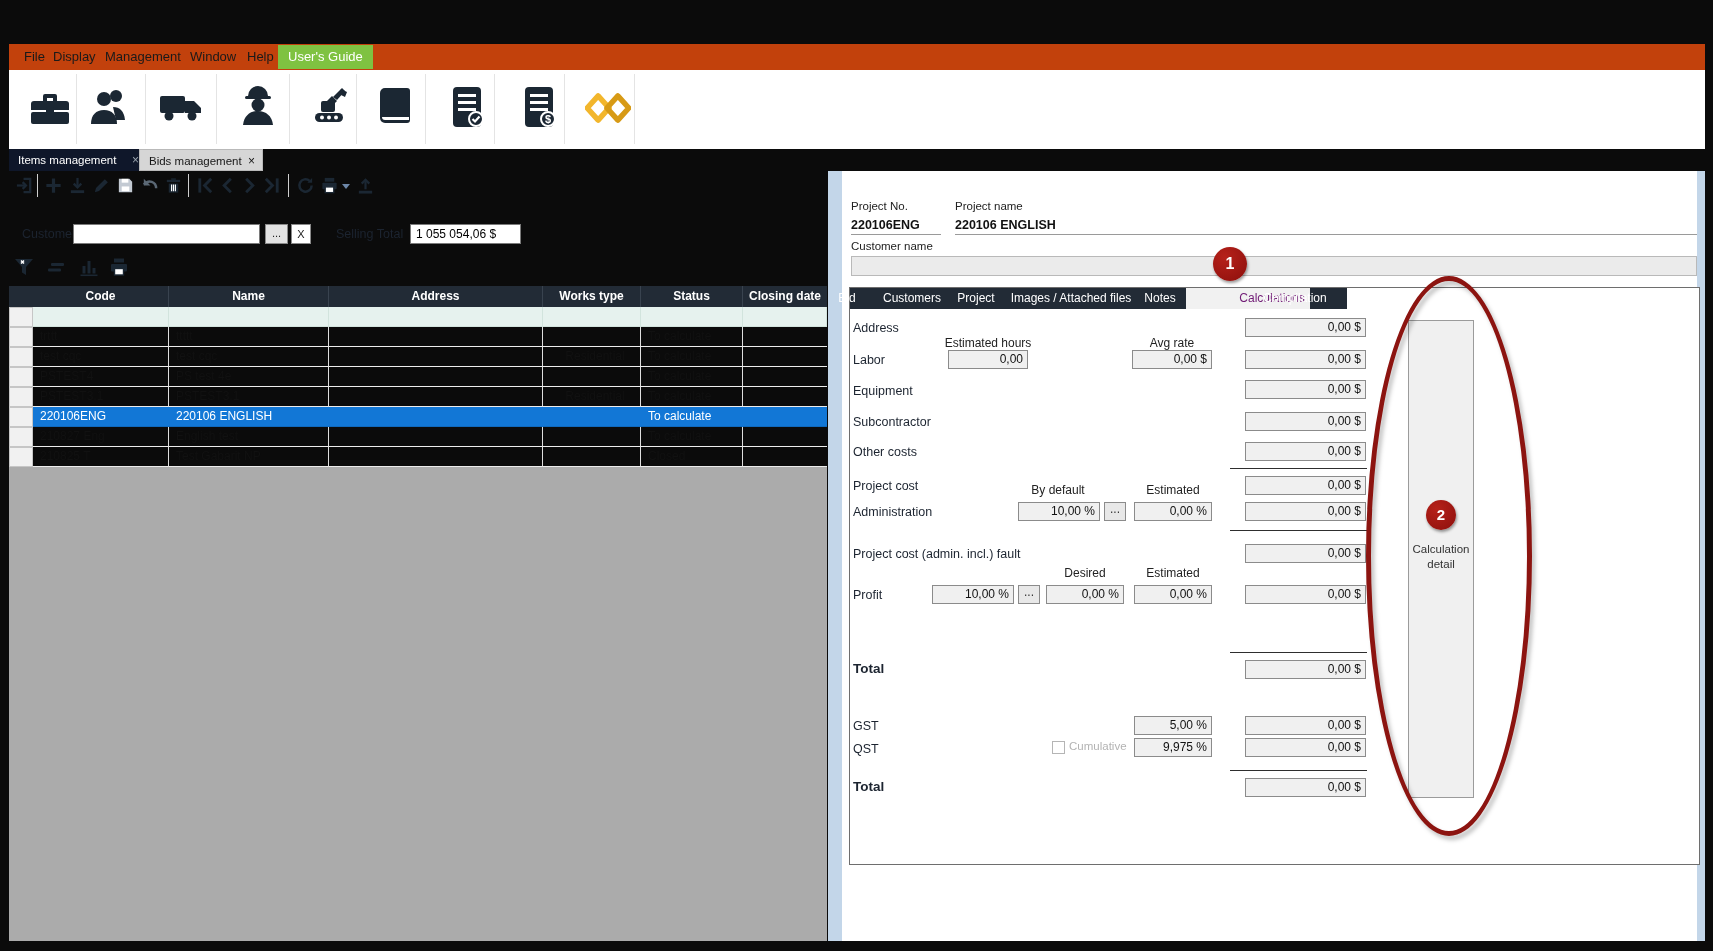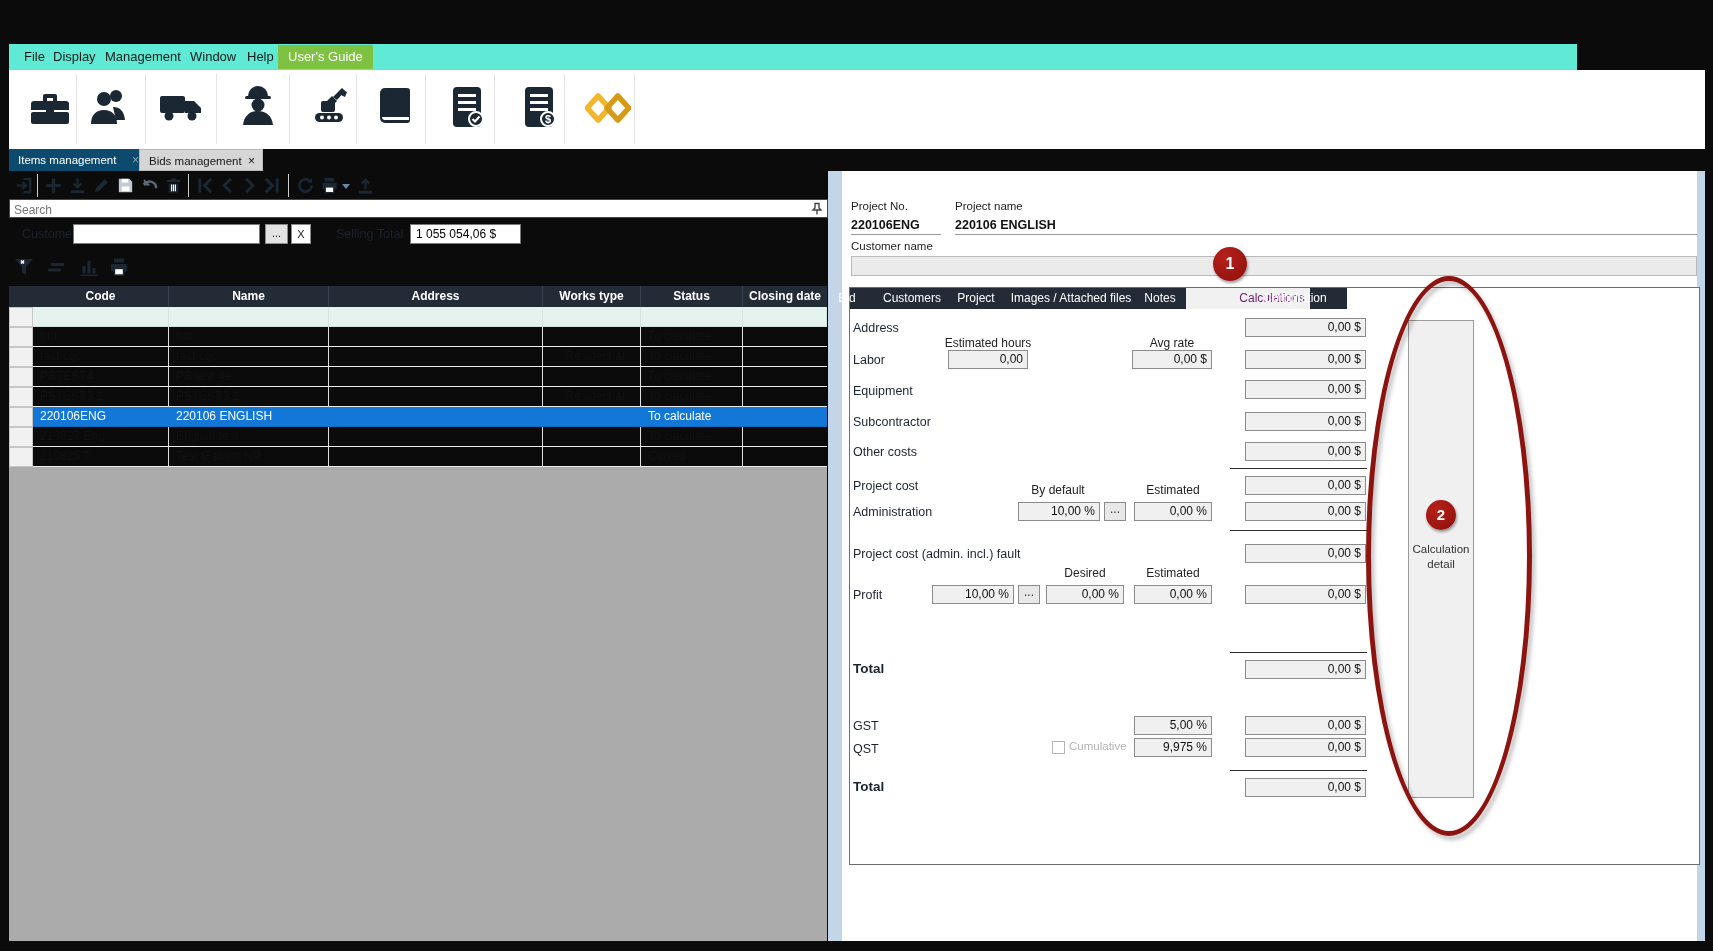--- a/index.html
+++ b/index.html
@@ -3,29 +3,29 @@
 <meta charset="utf-8">
 <style>
   html,body{margin:0;padding:0;background:#6b6b6b;}
   .window{position:relative;width:1713px;height:951px;background:#0b0b0b;font-family:"Liberation Sans",sans-serif;overflow:hidden;}
   .abs{position:absolute;}
   
   .topbar{left:9px;top:9px;width:1696px;height:35px;background:#222b36;}
   .brand-title{left:61px;top:5px;color:#fff;font-size:25px;font-weight:bold;letter-spacing:.5px;}
   .mainmenu{left:1185px;top:11px;color:#e8ebee;font-size:13px;}
   
-  .menubar{left:9px;top:44px;width:1568px;height:26px;background:#5eead4;}
+  .menubar{left:9px;top:44px;width:1696px;height:26px;background:#c2410c;}
   .mi{position:absolute;top:5px;font-size:13px;color:#1a1a1a;cursor:default;}
   .guide{left:269px;top:1px;height:24px;line-height:24px;padding:0 10px;background:#7fc241;color:#fff;font-size:13px;}
   
   .toolbar{left:9px;top:70px;width:1696px;height:79px;background:#fff;}
   .tsep{position:absolute;top:4px;width:1px;height:70px;background:#e4e4e4;}
   .bigico{position:absolute;top:13px;width:48px;height:48px;color:#1b2733;}
   
-  .dtab1{left:9px;top:149px;width:128px;height:22px;background:#0c4a6e;color:#fff;}
+  .dtab1{left:9px;top:149px;width:128px;height:22px;background:#0f172a;color:#fff;}
   .dtab2{left:139px;top:149px;width:124px;height:22px;background:#d6d6d6;color:#161616;border:1px solid #b9b9b9;box-sizing:border-box;}
   .doctab{font-size:11.5px;line-height:22px;padding-left:9px;}
   .doctab .x{position:absolute;right:7px;top:0;font-size:12px;}
   .dtab1 .x{color:#9aa4ae;}
   
   .sico{position:absolute;top:176px;width:19px;height:19px;color:#1b2733;}
   .ssep{position:absolute;top:174px;width:1px;height:23px;background:#cfcfcf;}
   
   .searchbox{left:9px;top:199px;width:819px;height:19px;border:1px solid #474747;box-sizing:border-box;background:#fff;}
   .searchbox input{border:0;outline:0;width:780px;height:15px;font-size:12px;font-family:"Liberation Sans",sans-serif;color:#222;padding:1px 0 0 4px;background:transparent;}
@@ -272,29 +272,20 @@
   </span>
   <span class="abs" style="left:342px;top:184px;width:0;height:0;border-left:4px solid transparent;border-right:4px solid transparent;border-top:5px solid #6d87a8;"></span>
   <span class="sico" style="left:356px">
     <svg viewBox="0 0 20 20" stroke="currentColor" fill="none" stroke-width="2.4">
         <path d="M10 14V4"></path>
         <path d="M6 8l4-4 4 4"></path>
         <path d="M3 17h14" stroke-width="3"></path>
       </svg>
   </span>
 
-  <div class="abs searchbox">
-    <input style="color: rgb(51, 51, 51);" placeholder="Search">
-    <span class="abs" style="left:800px;top:2px">
-      <svg width="14" height="14" viewBox="0 0 14 14" stroke="#444" fill="none" stroke-width="1.4">
-          <path d="M5 1.5h4v4.5l2 2H3l2-2z"></path>
-          <path d="M7 8v4.5"></path>
-        </svg>
-    </span>
-  </div>
 
   <span class="abs lbl" style="left:22px;top:227px">Customer</span>
   <input class="abs inp" style="left: 73px; top: 224px; width: 187px; height: 20px;">
   <div class="abs btn" style="left:265px;top:224px;width:23px;height:20px;line-height:16px">...</div>
   <div class="abs btn" style="left:291px;top:224px;width:20px;height:20px;line-height:18px;background:#fff">X</div>
   <span class="abs lbl" style="left:336px;top:227px">Selling Total</span>
   <div class="abs inp" style="left:410px;top:224px;width:111px;height:20px;font-size:12px;line-height:18px;padding-left:5px">1 055 054,06 $</div>
 
   <span class="fico" style="left:13px">
     <svg viewBox="0 0 22 22" fill="currentColor">

